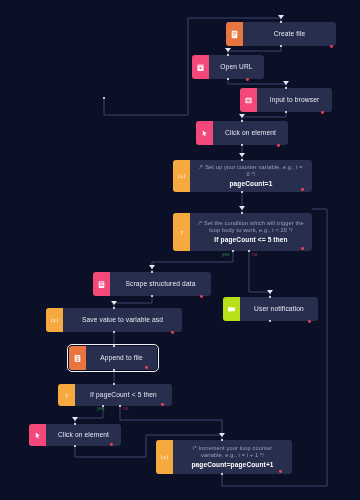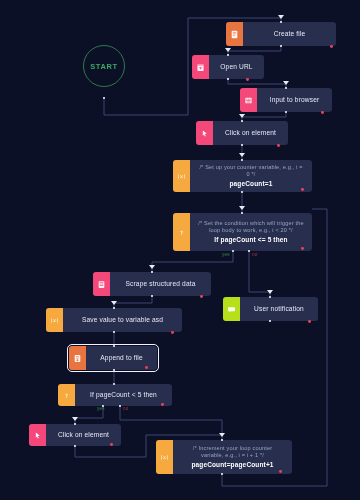--- a/index.html
+++ b/index.html
@@ -124,23 +124,20 @@
       <path d="M103,406 L103,418 L75,418 L75,424"></path>
 
       <path d="M120,406 L120,420 L222,420 L222,440"></path>
 
       <path d="M75,446 L75,457 L146,457 L146,435 L222,435"></path>
 
       <path d="M222,474 L222,486 L327,486 L327,209 L312,209"></path>
     </g>
   </svg>
 
-  <div class="start-node" style="left:83px;top:45px;">
-    <span>START</span>
-  </div>
   <div class="port" style="left:102.7px;top:96.7px;"></div>
 
   <div class="node" style="left:226px;top:22px;width:110px;height:24px;">
     <div class="node-icon ic-orange">
       <svg class="glyph" viewBox="0 0 16 16">
           <rect x="3" y="1.5" width="10" height="13" rx="1.2" fill="#fff" opacity=".92"></rect>
           <rect x="5" y="4" width="6" height="1" fill="#e8743f"></rect>
           <rect x="5" y="6.4" width="6" height="1" fill="#e8743f"></rect>
           <rect x="5" y="8.8" width="4" height="1" fill="#e8743f"></rect>
         </svg>

